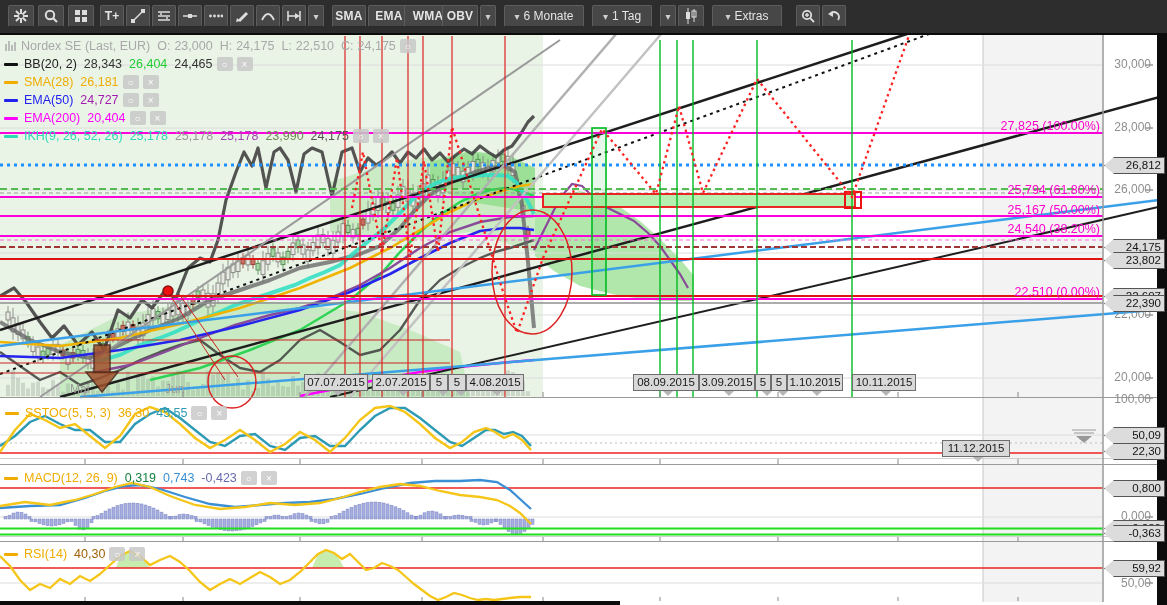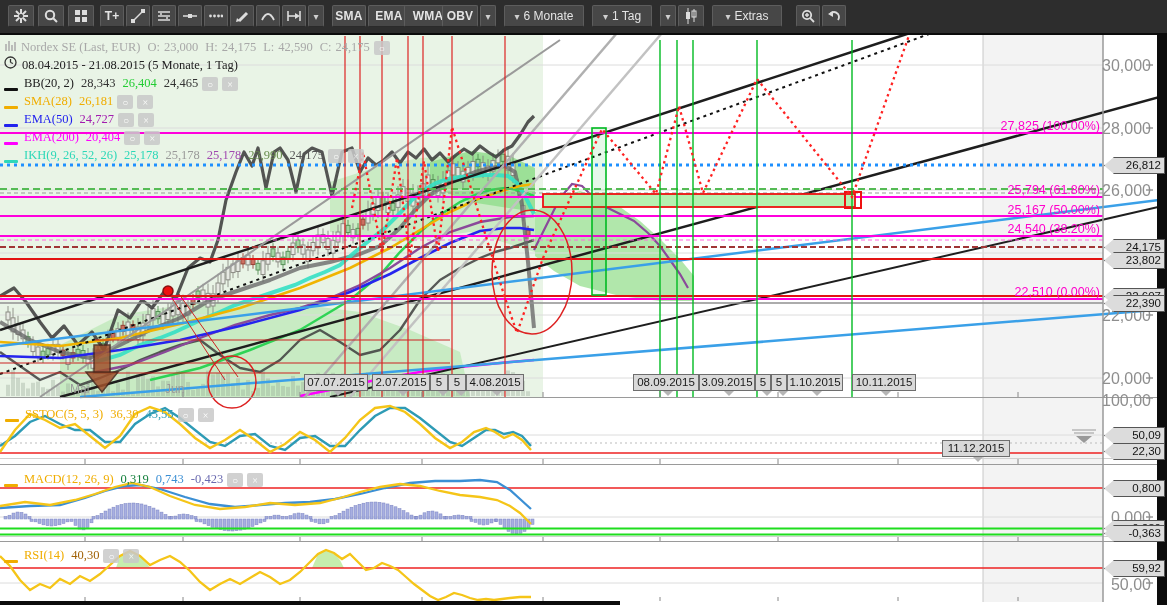--- a/index.html
+++ b/index.html
@@ -9,26 +9,26 @@
   #toolbar{position:absolute;top:0;left:0;width:1167px;height:33px;background:#2d2d2d;
            border-bottom:2px solid #0b0b0b;z-index:30;}
   .tbtn{position:absolute;top:5px;height:22px;background:#474747;border:1px solid #5d5d5d;
         border-bottom-color:#2a2a2a;border-radius:2px;color:#e4e4e4;font-size:12px;
         display:flex;align-items:center;justify-content:center;box-sizing:border-box;cursor:pointer;}
   .tbtn svg{display:block;}
   .tlabel{padding:0 6px;font-weight:bold;letter-spacing:.2px;}
   .caret{font-size:10px;color:#cfcfcf;margin-right:4px;}
   
   .ov{position:absolute;z-index:10;}
-  .legend-row{display:flex;align-items:flex-end;height:18px;font-size:12.5px;white-space:nowrap;font-family:Liberation Serif, serif;}
+  .legend-row{display:flex;align-items:center;height:18px;font-size:12.5px;white-space:nowrap;}
   .dash{display:inline-block;width:14px;height:3px;margin-right:6px;border-radius:1px;}
   .lgbtn{display:inline-flex;align-items:center;justify-content:center;width:16px;height:14px;
          background:#c9c9c9;border-radius:2px;color:#fff;font-size:10px;margin-left:4px;opacity:.85;cursor:pointer;}
   .val{margin-left:7px;}
-  .axlab{position:absolute;right:16px;width:70px;text-align:right;color:#8e8e8e;font-size:16px;z-index:9;}
+  .axlab{position:absolute;right:16px;width:70px;text-align:right;color:#8e8e8e;font-size:12px;z-index:9;}
   .fiblab{position:absolute;width:160px;text-align:right;color:#ff00cc;font-size:12.5px;z-index:9;}
   .tag{position:absolute;left:1104px;width:46px;background:#dcdcdc;border:1px solid #555;
        color:#141414;font-size:11.5px;line-height:13px;padding:1px 3px 1px 10px;text-align:right;
        clip-path:polygon(0 50%,10px 0,100% 0,100% 100%,10px 100%);z-index:11;}
   .dtag{position:absolute;top:374px;height:15px;background:#d9d9d9;border:1px solid #6e6e6e;
         color:#1a1a1a;font-size:11.5px;line-height:15px;text-align:center;z-index:11;}
   .dtag::after{content:"";position:absolute;left:45%;top:16px;border:5px solid transparent;
         border-top-color:#b5b5b5;}
   .month{position:absolute;color:#9a9a9a;font-size:12px;z-index:8;}
   .pnl-name{color:#f0ad00;}
@@ -859,32 +859,24 @@
               <line x1="8" y1="12" x2="8" y2="6"></line>
               <line x1="11" y1="12" x2="11" y2="3"></line>
             </g>
           </svg></span>
     <span>Nordex SE (Last, EUR)</span>
     <span class="val">O:</span>
         <span style="margin-left:4px">23,000</span>
     <span class="val">H:</span>
         <span style="margin-left:4px">24,175</span>
     <span class="val">L:</span>
-        <span style="margin-left:4px">42,590</span>
+        <span style="margin-left:4px">22,510</span>
     <span class="val">C:</span>
         <span style="margin-left:4px">24,175</span>
     <span class="lgbtn">○</span>
-  </div>
-  <div class="legend-row" style="color:#222">
-    <span style="margin-right:5px"><svg width="13" height="13">
-            <circle cx="6.5" cy="6.5" r="5.5" fill="none" stroke="#333" stroke-width="1.3"></circle>
-            <line x1="6.5" y1="6.5" x2="6.5" y2="3" stroke="#333" stroke-width="1.3"></line>
-            <line x1="6.5" y1="6.5" x2="9" y2="7.5" stroke="#333" stroke-width="1.3"></line>
-          </svg></span>
-    <span>08.04.2015 - 21.08.2015 (5 Monate, 1 Tag)</span>
   </div>
   <div class="legend-row">
     <span class="dash" style="background:#111"></span>
     <span style="color:#222">BB(20, 2)</span>
     <span class="val" style="color:#333">28,343</span>
     <span class="val" style="color:#22cc33">26,404</span>
     <span class="val" style="color:#333">24,465</span>
     <span class="lgbtn">○</span>
     <span class="lgbtn">×</span>
   </div>

